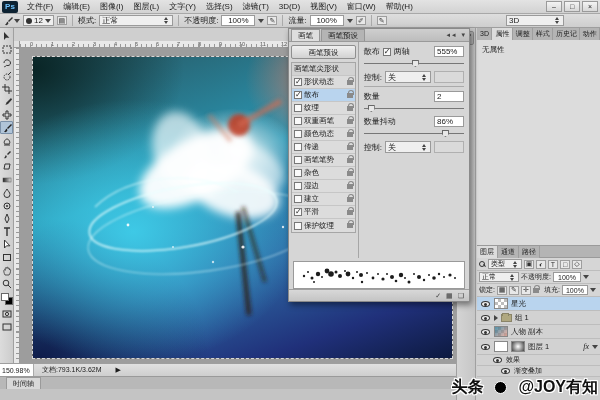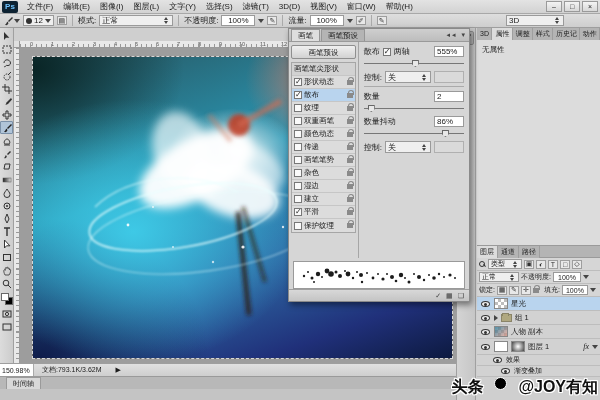--- a/index.html
+++ b/index.html
@@ -130,21 +130,21 @@
   
   .statusbar { position:absolute; left:0; top:363px; width:456px; height:13px; background:linear-gradient(#e0e0e0,#cecece); border-top:1px solid #9e9e9e; display:flex; align-items:center; font-size:7px; }
   .status-zoom { width:34px; padding-left:2px; border-right:1px solid #aaa; height:100%; display:flex; align-items:center; background:#fff; }
   .status-doc { padding:0 8px; }
   .status-arrow { margin-left:6px; }
   .timelinerow { position:absolute; left:0; top:376px; width:456px; height:13px; background:#b8b8b8; border-top:1px solid #9a9a9a; display:flex; align-items:flex-end; }
   .tl-tab { height:12px; margin-left:6px; padding:0 6px; background:#d8d8d8; border:1px solid #9a9a9a; border-bottom:none; line-height:12px; font-size:7px; }
   .bottomstrip { position:absolute; left:0; top:389px; width:456px; height:11px; background:#c4c4c4; }
 
   
-  .watermark { position:absolute; right:2px; bottom:2px; z-index:20; display:flex; gap:11px;
+  .watermark { position:absolute; right:2px; bottom:2px; z-index:20; display:flex; align-items:center; gap:11px;
     font-size:16px; font-weight:bold; color:#111; letter-spacing:0px;
     text-shadow:-1px -1px 0 #fff,1px -1px 0 #fff,-1px 1px 0 #fff,1px 1px 0 #fff,0 1px 0 #fff,0 -1px 0 #fff,1px 0 0 #fff,-1px 0 0 #fff; }
   .wm-logo { width:13px; height:13px; background:#000; border-radius:50%; border:1px solid #fff; flex:none; }
 </style>
 </head>
 <body>
 
 <div id="app">
 
   <div class="menubar">

